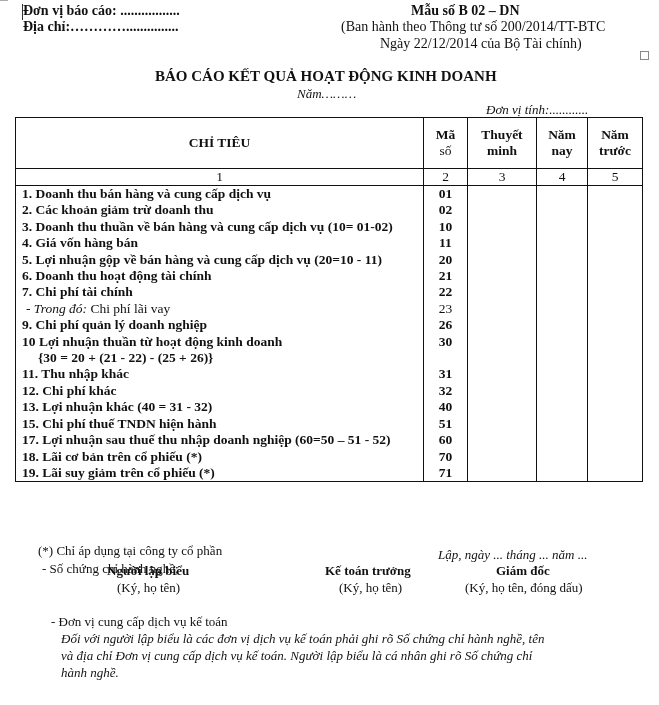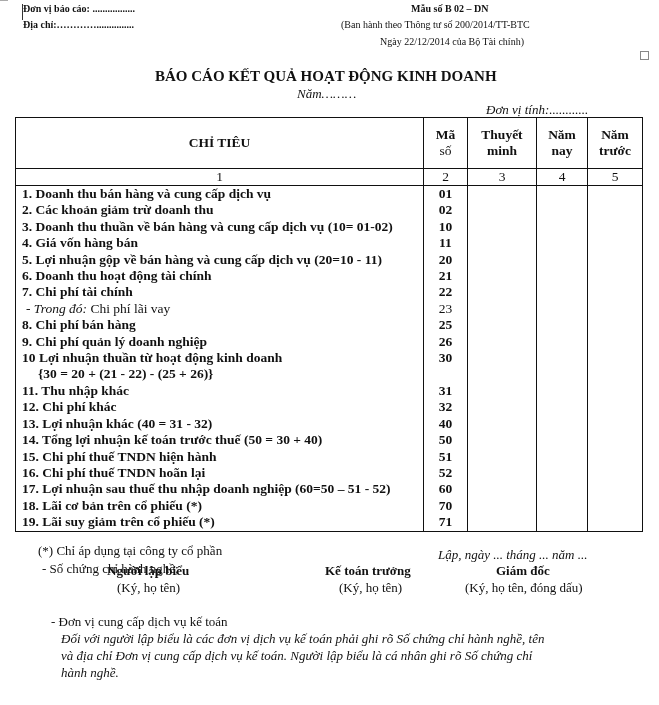--- a/index.html
+++ b/index.html
@@ -1,20 +1,20 @@
 <!DOCTYPE html>
 <html><head>
 <meta charset="utf-8">
 <style>
   html, body { margin:0; padding:0; background:#ffffff; }
   body { width:659px; height:705px; position:relative; overflow:hidden; font-family:"Liberation Serif", "DejaVu Serif", serif; color:#111; }
   .abs { position:absolute; white-space:nowrap; }
   .b { font-weight:bold; }
   .i { font-style:italic; }
-  .fs14 { font-size:10px; }
+  .fs14 { font-size:14px; }
   .fs13 { font-size:13px; }
   .fs15 { font-size:15px; }
   .tiny-box { position:absolute; width:7px; height:7px; border:1px solid #888; }
   .corner-mark { position:absolute; left:0; top:0; width:8px; height:2px; border-top:1px solid #aaa; }
   .cursor { position:absolute; left:22px; top:4px; width:1px; height:16px; background:#333; }
 
   table.rpt { position:absolute; left:15px; top:117px; border-collapse:collapse; font-size:13.5px; }
   table.rpt td, table.rpt th { border-left:1.2px solid #111; border-right:1.2px solid #111; padding:0; }
   table.rpt tr.head th { border-top:1.2px solid #111; border-bottom:1.2px solid #111; height:50px; font-weight:bold; vertical-align:middle; text-align:center; line-height:16px; }
   table.rpt tr.nums td { border-bottom:1.2px solid #111; height:16px; text-align:center; line-height:16px; }
@@ -116,27 +116,20 @@
         <td></td>
       </tr>
   <tr class="body">
         <td class="lbl sub"><span class="i">- Trong đó:</span><span> Chi phí lãi vay</span></td>
         <td class="code plain">23</td>
         <td></td>
         <td></td>
         <td></td>
       </tr>
   <tr class="body">
-        <td class="lbl">8. Chi phí bán hàng</td>
-        <td class="code">25</td>
-        <td></td>
-        <td></td>
-        <td></td>
-      </tr>
-  <tr class="body">
         <td class="lbl">9. Chi phí quản lý doanh nghiệp</td>
         <td class="code">26</td>
         <td></td>
         <td></td>
         <td></td>
       </tr>
   <tr class="body">
         <td class="lbl">10 Lợi nhuận thuần từ hoạt động kinh doanh</td>
         <td class="code">30</td>
         <td></td>
@@ -165,36 +158,22 @@
         <td></td>
       </tr>
   <tr class="body">
         <td class="lbl">13. Lợi nhuận khác (40 = 31 - 32)</td>
         <td class="code">40</td>
         <td></td>
         <td></td>
         <td></td>
       </tr>
   <tr class="body">
-        <td class="lbl">14. Tổng lợi nhuận kế toán trước thuế (50 = 30 + 40)</td>
-        <td class="code">50</td>
-        <td></td>
-        <td></td>
-        <td></td>
-      </tr>
-  <tr class="body">
         <td class="lbl">15. Chi phí thuế TNDN hiện hành</td>
         <td class="code">51</td>
-        <td></td>
-        <td></td>
-        <td></td>
-      </tr>
-  <tr class="body">
-        <td class="lbl">16. Chi phí thuế TNDN hoãn lại</td>
-        <td class="code">52</td>
         <td></td>
         <td></td>
         <td></td>
       </tr>
   <tr class="body">
         <td class="lbl">17. Lợi nhuận sau thuế thu nhập doanh nghiệp (60=50 – 51 - 52)</td>
         <td class="code">60</td>
         <td></td>
         <td></td>
         <td></td>

